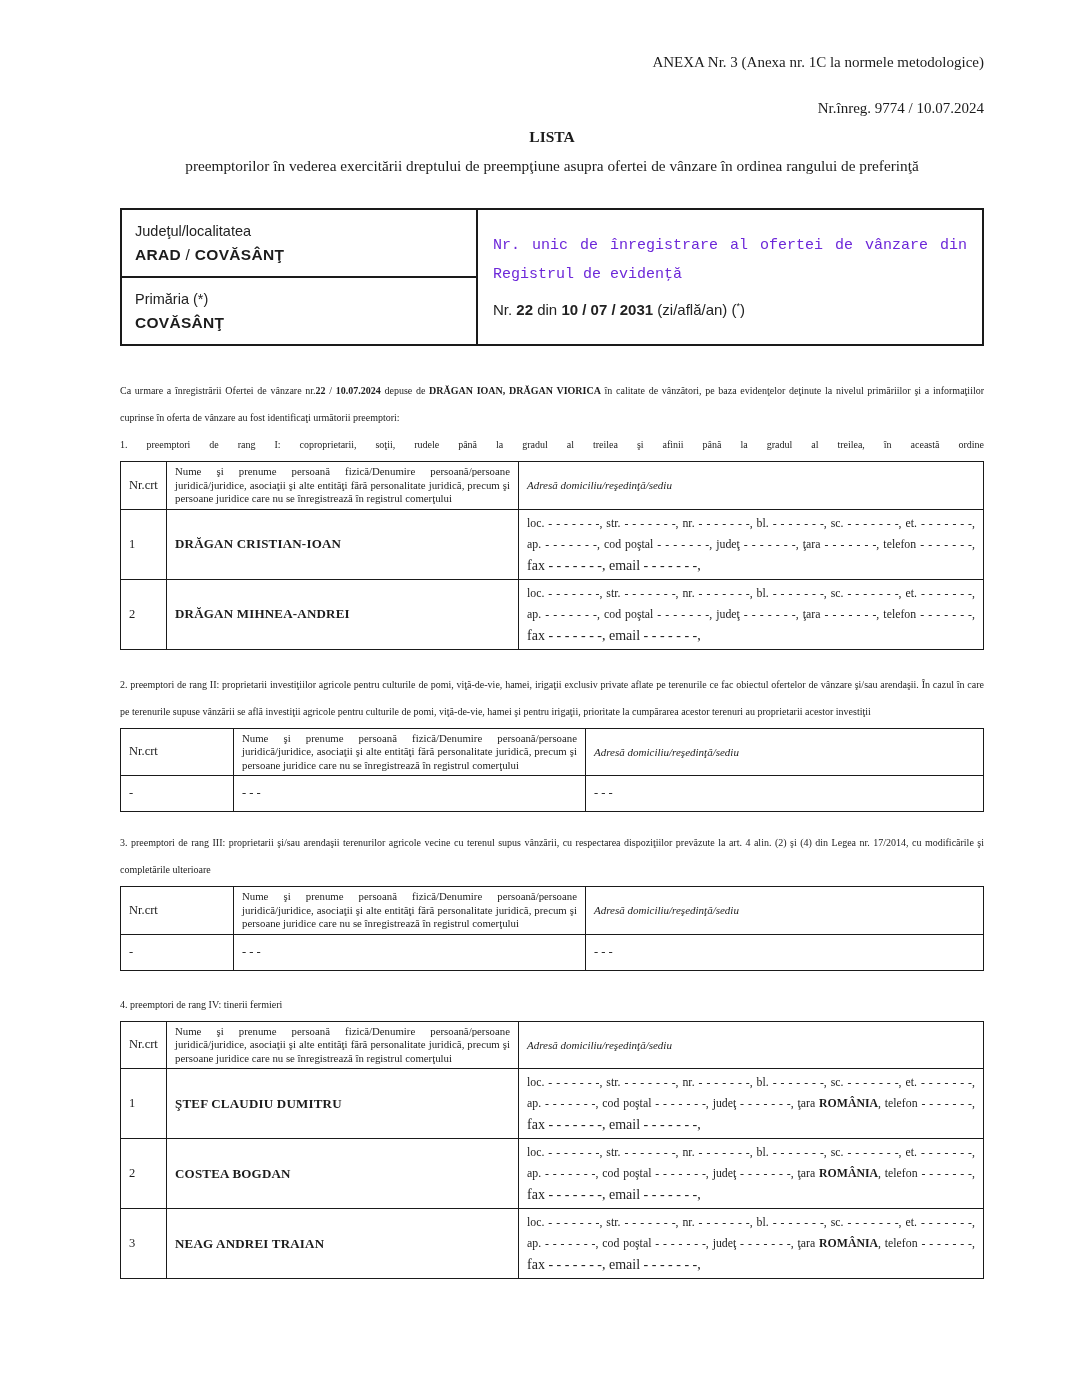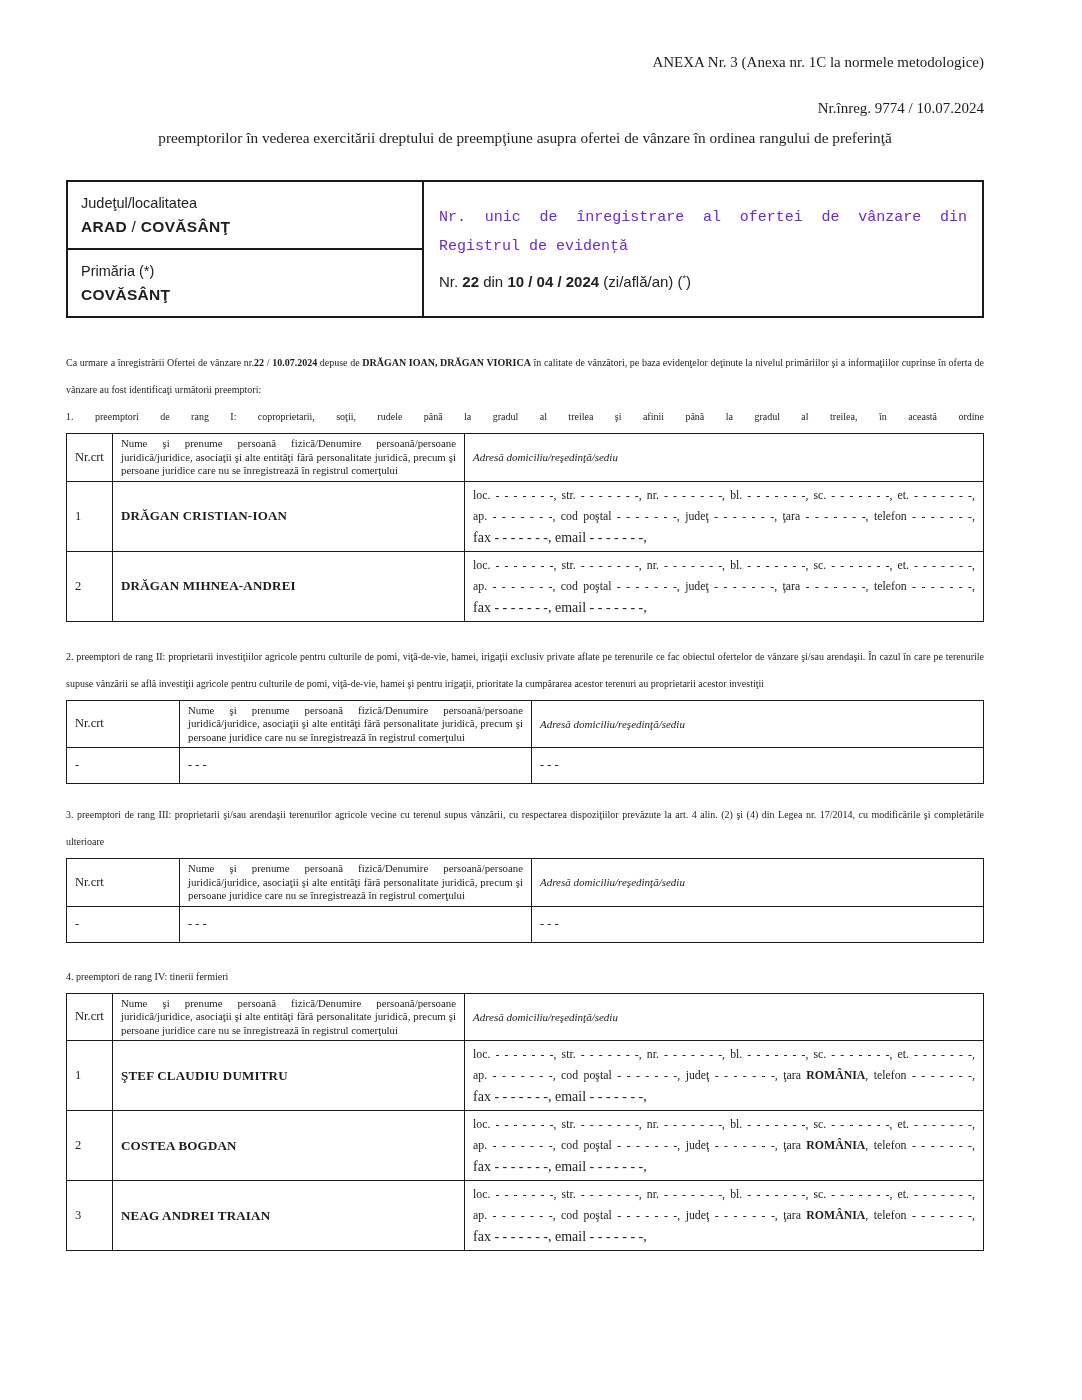--- a/index.html
+++ b/index.html
@@ -1,20 +1,20 @@
 <!DOCTYPE html>
 <html><head>
 <meta charset="utf-8">
 <style>
   * { margin:0; padding:0; box-sizing:border-box; }
   html,body { background:#ffffff; }
   .page {
     width:1082px; height:1392px; background:#fff; color:#1c1c1c;
     font-family:"Liberation Serif", serif;
-    padding:50px 98px 0 66px; overflow:hidden; position:relative;
+    padding:50px 98px 0 120px; overflow:hidden; position:relative;
   }
   .b { font-weight:bold; }
   .annex-line { text-align:right; font-size:15px; line-height:20px; margin-top:2px; }
   .reg-line   { text-align:right; font-size:15px; line-height:20px; margin-top:26px; }
   .doc-title  { text-align:center; font-weight:bold; font-size:15.5px; margin-top:10px; }
   .doc-subtitle { text-align:center; font-weight:normal; font-size:15.3px; line-height:30px; margin-top:5px; }
 
   
   .info-box { width:100%; border-collapse:collapse; margin-top:27px;
               font-family:"Liberation Sans", sans-serif;border-radius:13px; }
@@ -55,32 +55,33 @@
   .addr-last { font-size:14px; line-height:21px; }
   .cell-dash { font-size:12.5px; }
 </style>
 </head>
 <body>
 
 <div class="page">
 
   <div class="annex-line">ANEXA Nr. 3 (Anexa nr. 1C la normele metodologice)</div>
   <div class="reg-line">Nr.înreg. 9774 / 10.07.2024</div>
+  <div class="doc-title">LISTA</div>
   <div class="doc-subtitle">preemptorilor în vederea exercitării dreptului de preempţiune asupra ofertei de vânzare în ordinea rangului de preferinţă</div>
 
   <table class="info-box">
     <tbody>
         <tr>
       <td class="ib-left">
         <div class="ib-label">Judeţul/localitatea</div>
         <div class="ib-value"><span>ARAD</span><span class="ib-sep"> / </span><span>COVĂSÂNŢ</span></div>
       </td>
       <td class="ib-right" rowspan="2">
         <div class="ib-reg-label">Nr. unic de înregistrare al ofertei de vânzare din Registrul de evidenţă</div>
-        <div class="ib-reg-line"><span>Nr. </span><span class="b">22</span><span> din </span><span class="b">10 / 04 / 2024</span><span> (zi/află/an) </span><span>(</span><sup>*</sup><span>)</span></div>
+        <div class="ib-reg-line"><span>Nr. </span><span class="b">22</span><span> din </span><span class="b">10 / 07 / 2031</span><span> (zi/află/an) </span><span>(</span><sup>*</sup><span>)</span></div>
       </td>
     </tr>
     <tr>
       <td class="ib-left">
         <div class="ib-label">Primăria (*)</div>
         <div class="ib-value">COVĂSÂNŢ</div>
       </td>
     </tr>
   </tbody>
     </table>

